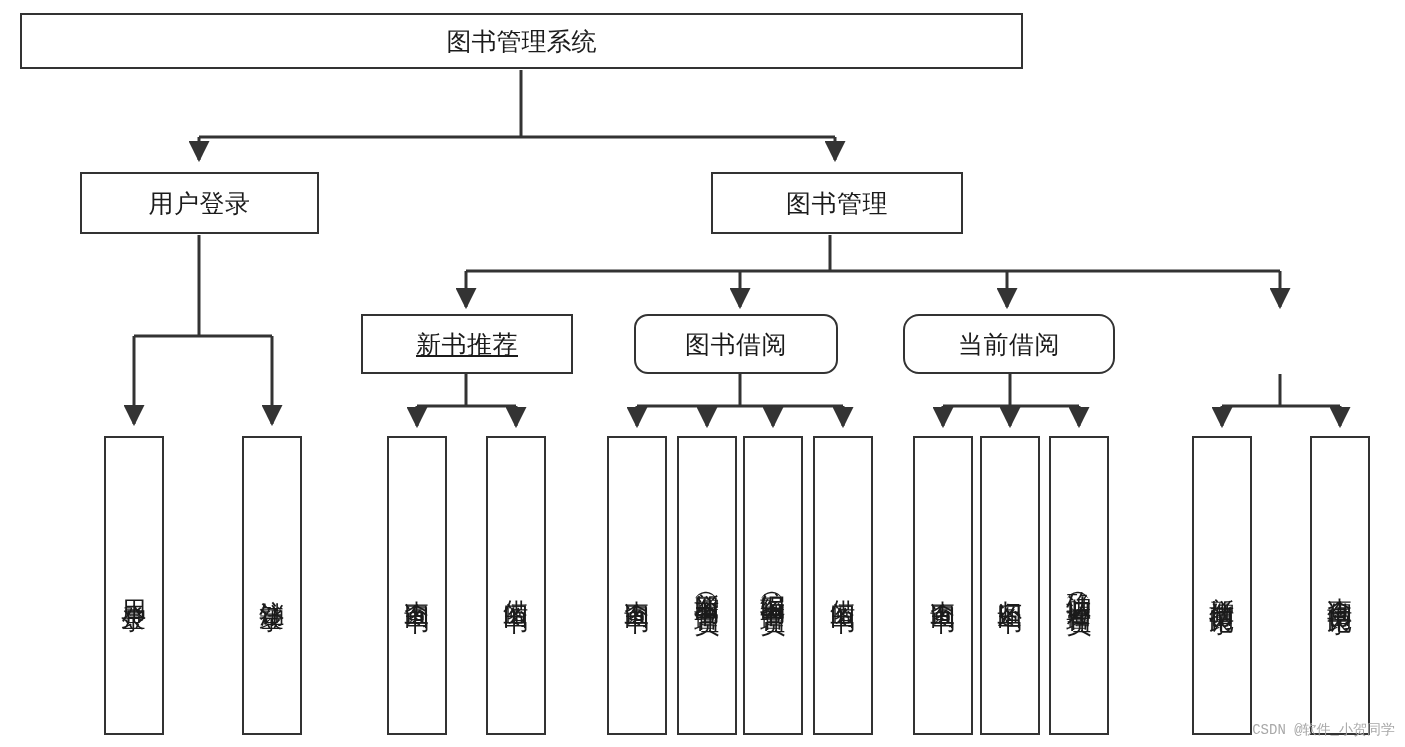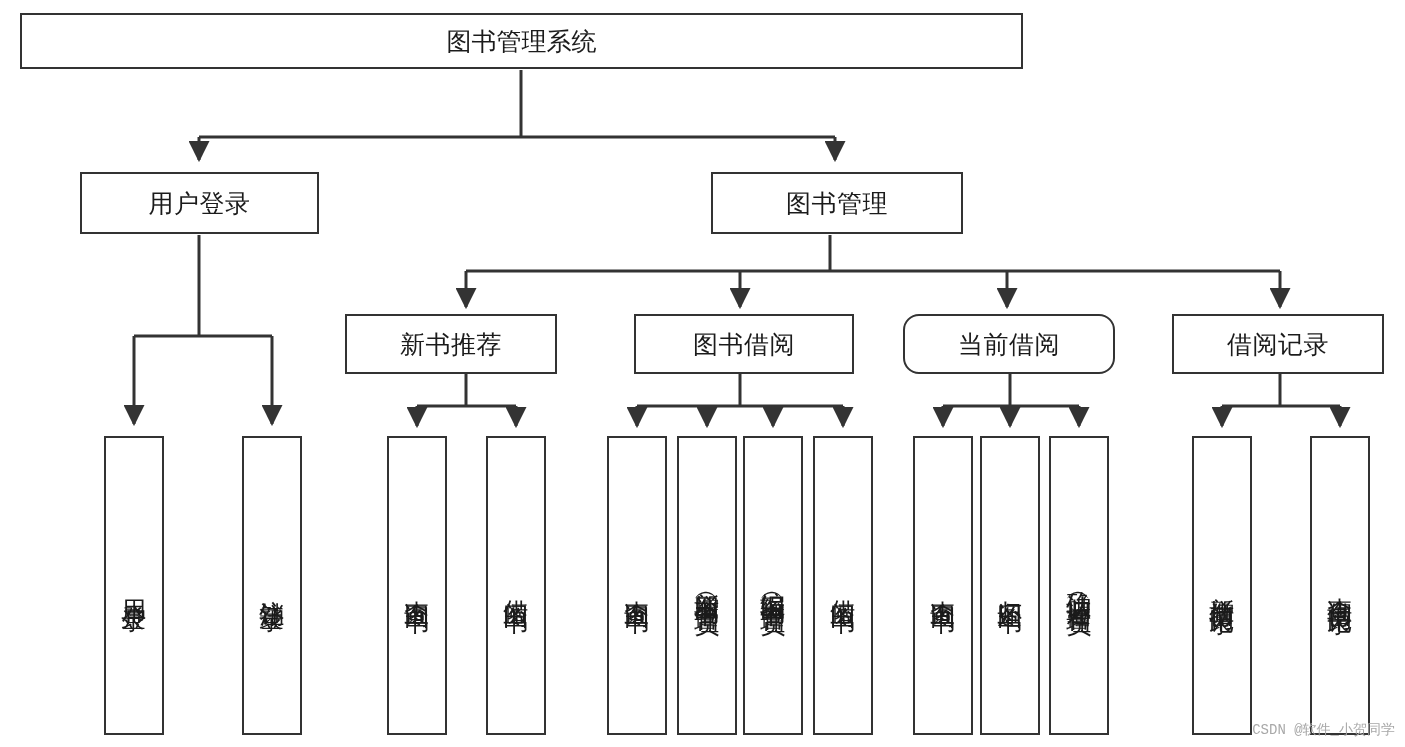--- a/index.html
+++ b/index.html
@@ -122,24 +122,23 @@
       <path d="M 1222 406 L 1222 426" marker-end="url(#arrow)"></path>
       <path d="M 1340 406 L 1340 426" marker-end="url(#arrow)"></path>
     </g>
   </svg>
 
   <div class="node root" style="left:20px; top:13px; width:1003px; height:56px;">图书管理系统</div>
 
   <div class="node horiz" style="left:80px; top:172px; width:239px; height:62px;">用户登录</div>
   <div class="node horiz" style="left:711px; top:172px; width:252px; height:62px;">图书管理</div>
 
-  <div class="node horiz" style="left:345px; top:314px; width:212px; height:60px;">新书推荐</div>
-  <div class="node horiz" style="left:634px; top:314px; width:220px; height:60px;">图书借阅</div>
+  <div class="node horiz" style="left:361px; top:314px; width:212px; height:60px;text-decoration:underline;">新书推荐</div>
+  <div class="node horiz" style="left:634px; top:314px; width:204px; height:60px;border-radius:14px;">图书借阅</div>
   <div class="node horiz" style="left:903px; top:314px; width:212px; height:60px;border-radius:16px;">当前借阅</div>
-  <div class="node horiz" style="left:1172px; top:314px; width:212px; height:60px;">借阅记录</div>
 
   <div class="node leaf" style="left:104px; top:436px; width:60px; height:299px;">
     <span class="vtext">用户登录</span>
   </div>
   <div class="node leaf" style="left:242px; top:436px; width:60px; height:299px;">
     <span class="vtext">注销登录</span>
   </div>
 
   <div class="node leaf" style="left:387px; top:436px; width:60px; height:299px;">
     <span class="vtext">查询图书</span>

